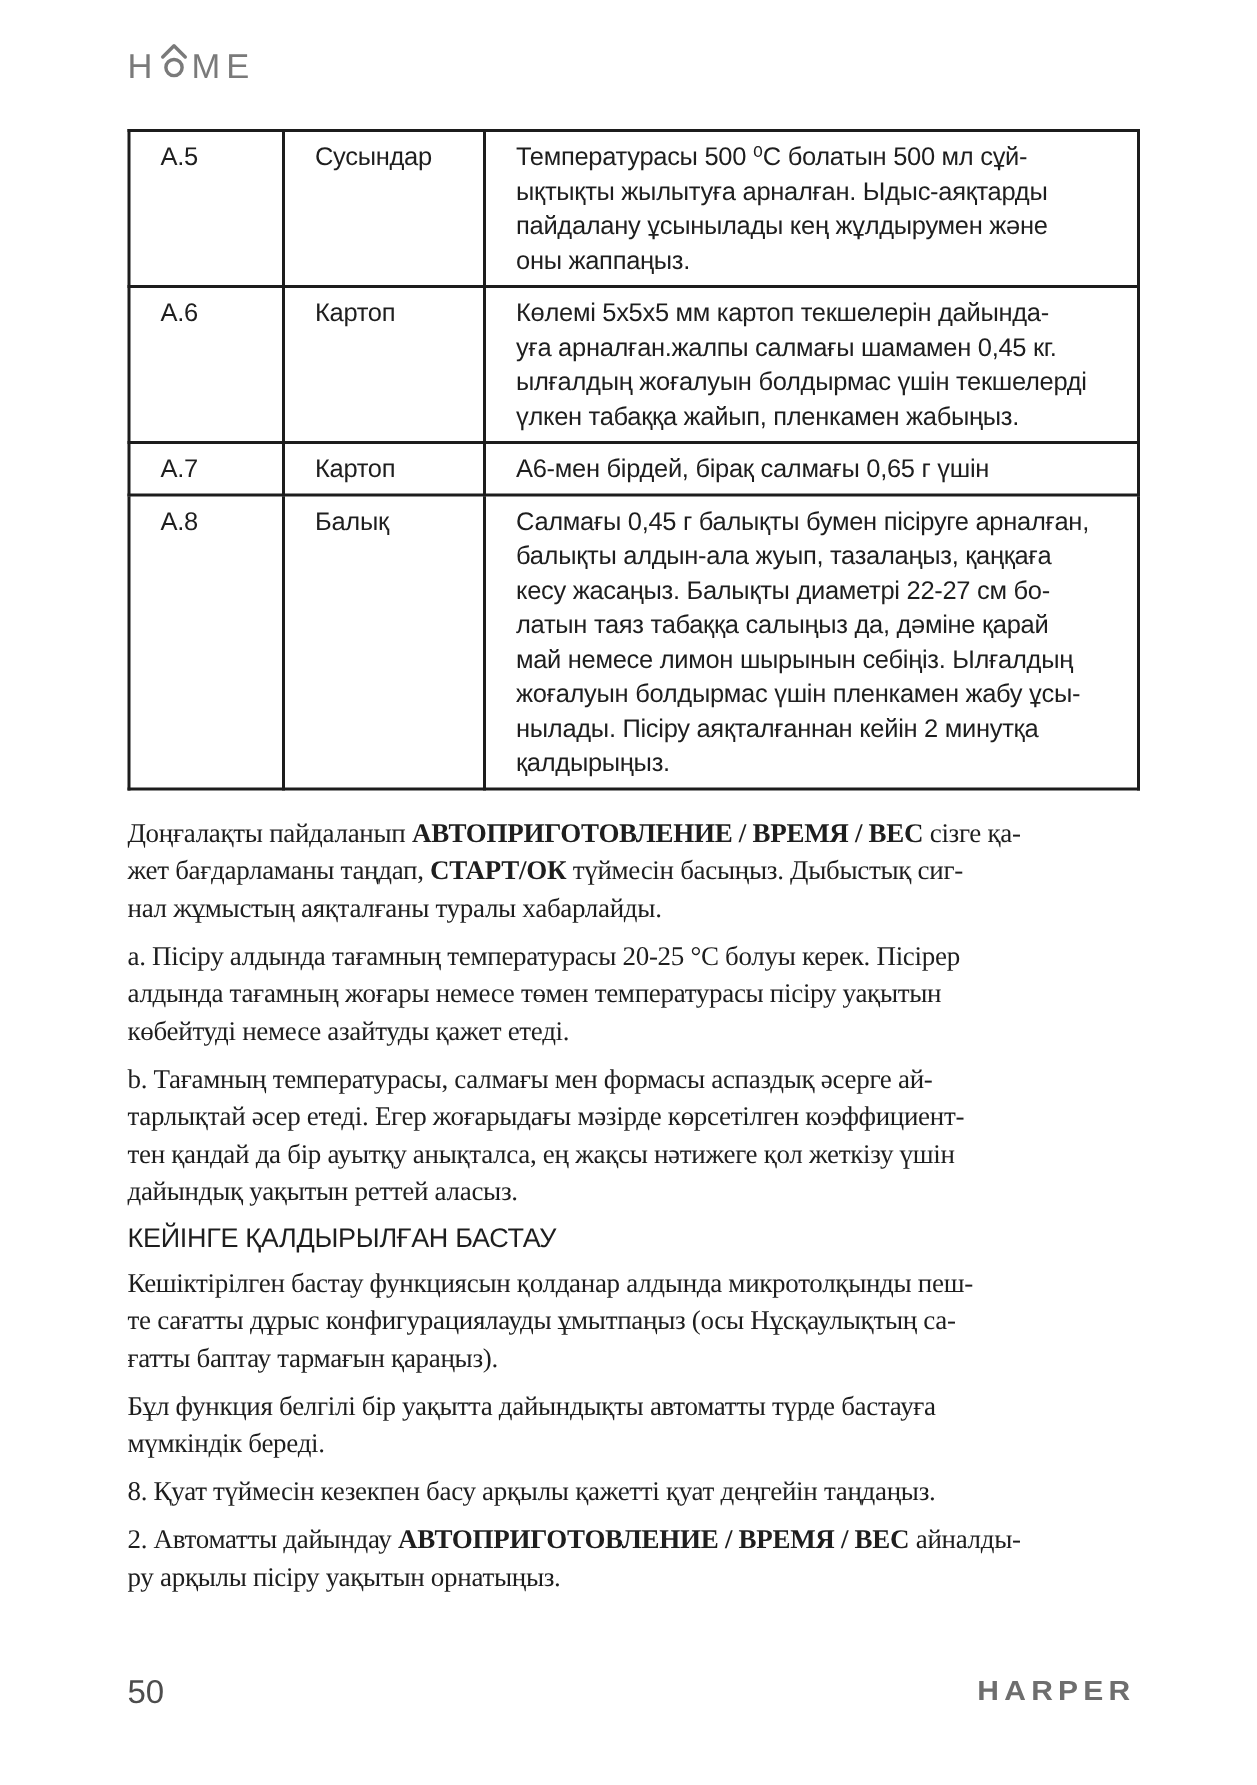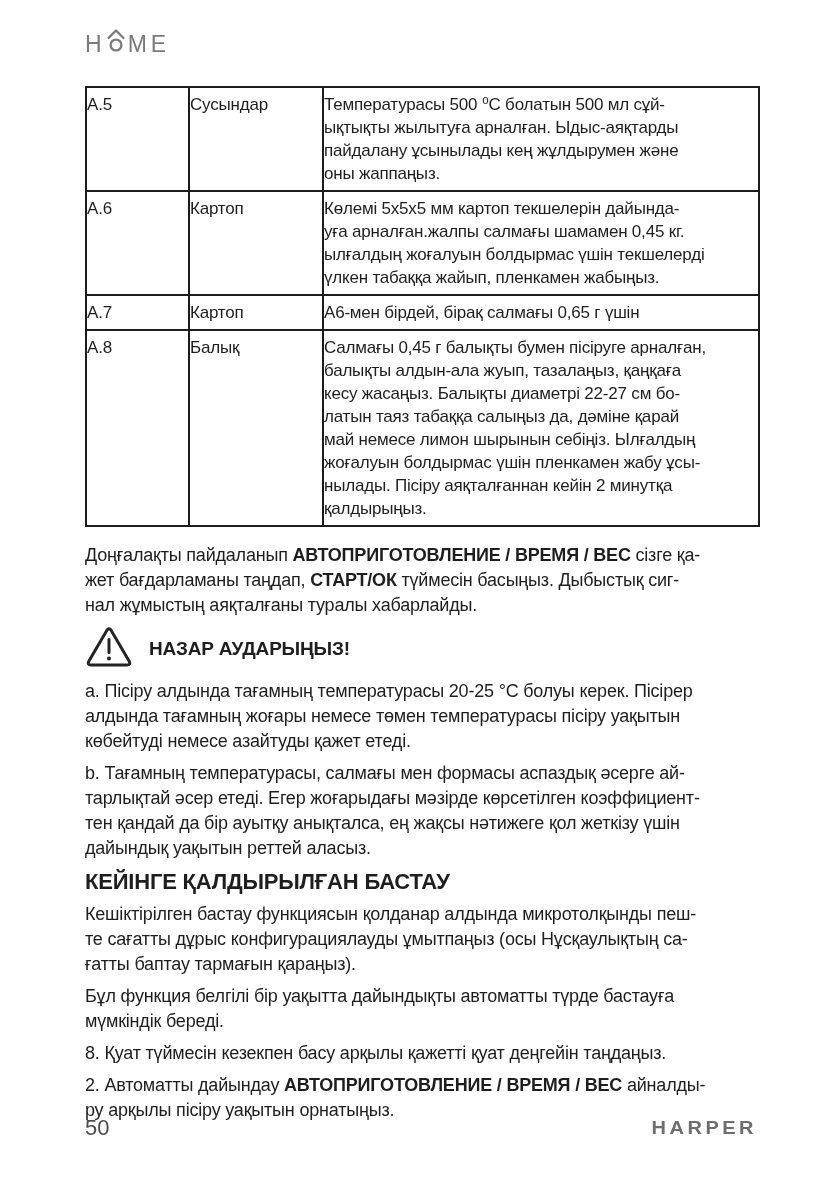--- a/index.html
+++ b/index.html
@@ -13,35 +13,35 @@
 
   
   .brand{display:flex;align-items:center;margin-top:30px;height:28px;
          color:#7a7a7a;font-size:23px;letter-spacing:4px;font-weight:500;}
   .brand .house{margin:0 2px 0 0;display:inline-block;}
 
   
   table.cook{border-collapse:collapse;table-layout:fixed;width:673px;margin-top:28px;}
   table.cook td{
     border:2px solid #1c1c1c;vertical-align:top;
-    font-size:17px;line-height:23px;padding:5px 0;
+    font-size:17px;line-height:23px;padding:5px 20px;
     white-space:pre;overflow:hidden;letter-spacing:-0.2px;
   }
   .col-code{width:103px;}
   .col-prod{width:134px;}
   .col-desc{width:436px;}
 
   
   .para{white-space:pre;font-size:18px;line-height:25px;margin:7px 0 0 0;
-        letter-spacing:-0.2px;}
+        letter-spacing:-0.2px;font-family:Liberation Serif, serif;}
   .para .bold{font-weight:700;}
   .first-para{margin-top:16px;}
   .warn{display:flex;align-items:center;gap:16px;margin:8px 0 2px 0;height:46px;}
   .warn-title{font-size:19px;font-weight:700;letter-spacing:-0.2px;}
-  .subhead{font-size:22px;font-weight:700;margin:8px 0 0 0;letter-spacing:-0.2px;}
+  .subhead{font-size:18px;font-weight:400;margin:8px 0 0 0;letter-spacing:-0.2px;}
 
   
   .footer{position:absolute;left:85px;right:81px;top:1112px;height:32px;
           display:flex;justify-content:space-between;align-items:center;gap:25px;}
   .page-num{font-size:22px;color:#4d4d4d;}
   .harper{font-size:20px;font-weight:700;letter-spacing:3.5px;color:#6e6e6e;
           transform:scaleY(0.92);}
 </style>
 </head>
 <body>
@@ -100,30 +100,20 @@
 нылады. Пісіру аяқталғаннан кейін 2 минутқа
 қалдырыңыз.</td>
         </tr>
       </tbody>
     </table>
 
     <p class="para first-para"><span>Доңғалақты пайдаланып </span><span class="bold">АВТОПРИГОТОВЛЕНИЕ / ВРЕМЯ / ВЕС</span><span> сізге қа-
 жет бағдарламаны таңдап, </span><span class="bold">СТАРТ/ОК</span><span> түймесін басыңыз. Дыбыстық сиг-
 нал жұмыстың аяқталғаны туралы хабарлайды.</span></p>
 
-    <div class="warn">
-      <span>
-        <svg width="48" height="44" viewBox="0 0 48 44">
-          <path d="M21.8 5.4 Q24 2 26.2 5.4 L44.2 36.2 Q46.2 40 41.8 40 L6.2 40 Q1.8 40 3.8 36.2 Z" fill="none" stroke="#242424" stroke-width="3" stroke-linejoin="round"></path>
-          <line x1="24" y1="14.5" x2="24" y2="27.5" stroke="#242424" stroke-width="3" stroke-linecap="round"></line>
-          <circle cx="24" cy="33.5" r="2" fill="#242424"></circle>
-        </svg>
-      </span>
-      <span class="warn-title">НАЗАР АУДАРЫҢЫЗ!</span>
-    </div>
 
     <p class="para">a. Пісіру алдында тағамның температурасы 20-25 °С болуы керек. Пісірер
 алдында тағамның жоғары немесе төмен температурасы пісіру уақытын
 көбейтуді немесе азайтуды қажет етеді.</p>
 
     <p class="para">b. Тағамның температурасы, салмағы мен формасы аспаздық әсерге ай-
 тарлықтай әсер етеді. Егер жоғарыдағы мәзірде көрсетілген коэффициент-
 тен қандай да бір ауытқу анықталса, ең жақсы нәтижеге қол жеткізу үшін
 дайындық уақытын реттей аласыз.</p>
 

